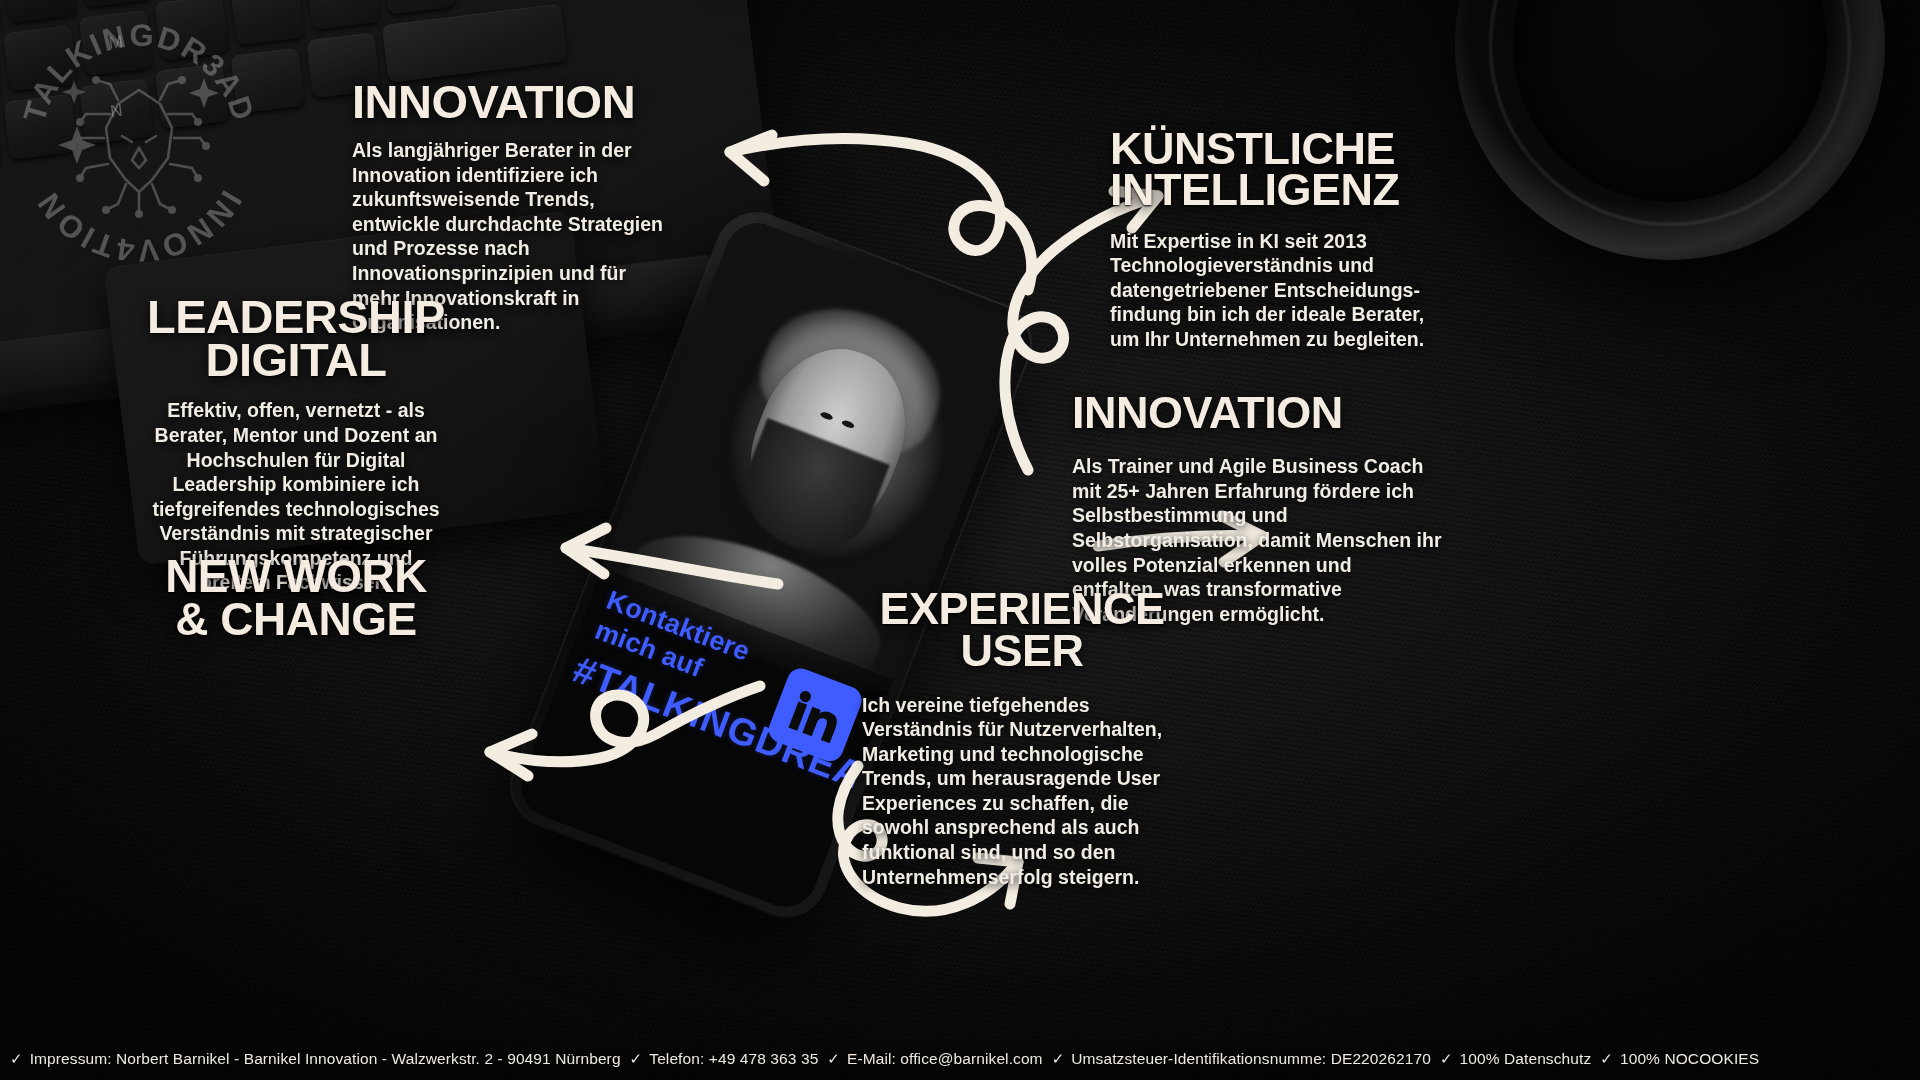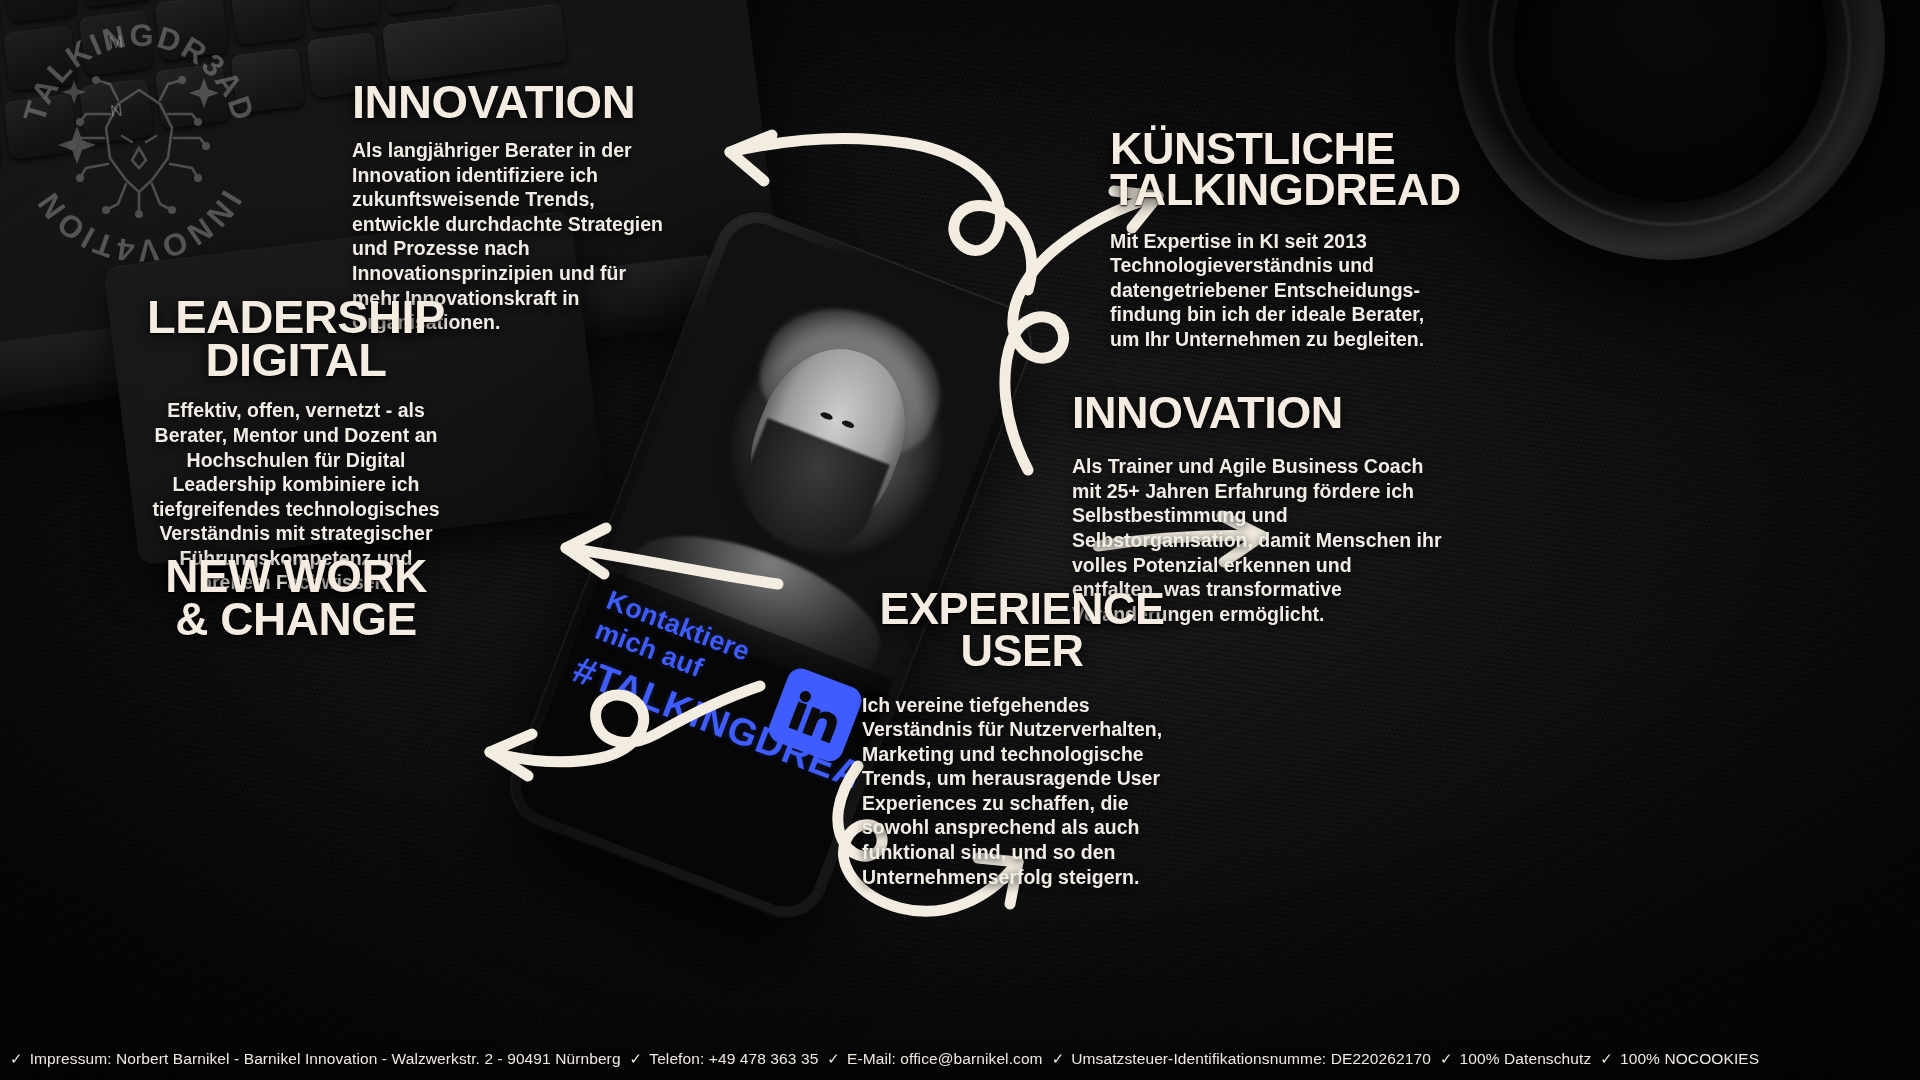--- a/index.html
+++ b/index.html
@@ -352,21 +352,21 @@
     </svg>
   </div>
 
   <div class="block b-innovation">
     <h2 class="heading">INNOVATION</h2>
     <p class="body">Als langjähriger Berater in der Innovation identifiziere ich zukunftsweisende Trends, entwickle durchdachte Strategien und Prozesse nach Innovationsprinzipien und für mehr Innovationskraft in Organisationen.</p>
   </div>
 
   <div class="block b-ki">
     <h2 class="heading">KÜNSTLICHE</h2>
-    <h2 class="heading">TALKINGDREAD</h2>
+    <h2 class="heading">INTELLIGENZ</h2>
     <p class="body">Mit Expertise in KI seit 2013 Technologieverständnis und datengetriebener Entscheidungs-findung bin ich der ideale Berater, um Ihr Unternehmen zu begleiten.</p>
   </div>
 
   <div class="block b-dl">
     <h2 class="heading">LEADERSHIP</h2>
     <h2 class="heading">DIGITAL</h2>
     <p class="body">Effektiv, offen, vernetzt - als Berater, Mentor und Dozent an Hochschulen für Digital Leadership kombiniere ich tiefgreifendes technologisches Verständnis mit strategischer Führungskompetenz und breitem Fachwissen.</p>
   </div>
 
   <div class="block b-emp">

